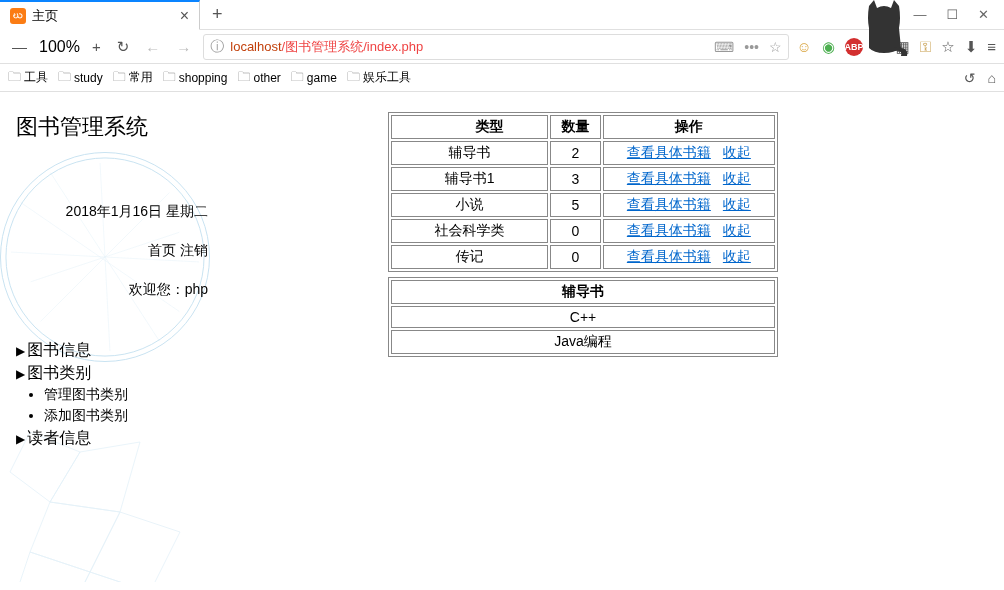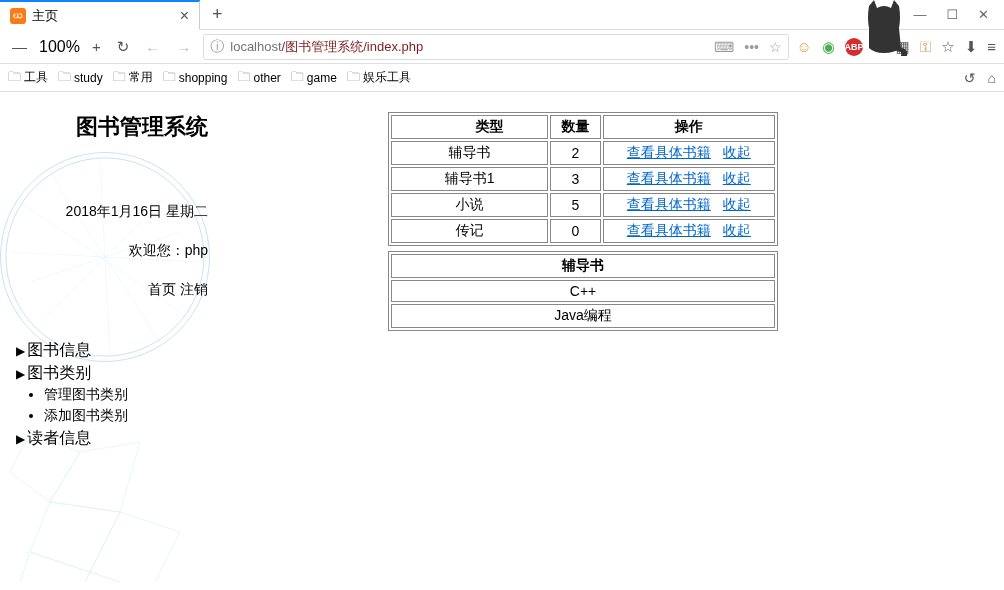--- a/index.html
+++ b/index.html
@@ -15,41 +15,41 @@
     .window-controls { margin-left: auto; display: flex; gap: 20px; padding: 0 15px; color: #666; font-size: 13px; }
     .cat-icon { position: absolute; right: 95px; top: -2px; width: 50px; height: 60px; z-index: 10; }
     
     .browser-toolbar { height: 34px; display: flex; align-items: center; padding: 0 8px; gap: 8px; border-bottom: 1px solid #e0e0e0; }
     .nav-btn { cursor: pointer; color: #555; font-size: 15px; padding: 2px 4px; }
     .nav-btn.disabled { color: #bbb; }
     .zoom { font-size: 16px; }
     .addr-container { flex: 1; display: flex; align-items: center; border: 1px solid #ddd; border-radius: 3px; height: 26px; padding: 0 6px; gap: 6px; }
     .addr-info { color: #999; font-size: 14px; }
     .addr-text { flex: 1; font-size: 13px; }
-    .addr-host { color: #737373; }
-    .addr-path { color: #7f1d1d; }
+    .addr-host { color: #c2410c; }
+    .addr-path { color: #ef4444; }
     .addr-icons { display: flex; gap: 10px; color: #999; font-size: 14px; }
     .toolbar-icons { display: flex; gap: 10px; align-items: center; font-size: 15px; color: #555; }
     .icon-face { color: #d9a540; }
     .icon-green { color: #4caf50; }
     .icon-red { background: #d32f2f; color: #fff; border-radius: 50%; width: 18px; height: 18px; display: inline-flex; align-items: center; justify-content: center; font-size: 9px; font-weight: bold; }
     .icon-key { color: #c9a050; }
     
     .bookmarks-bar { height: 28px; display: flex; align-items: center; padding: 0 8px; gap: 10px; border-bottom: 1px solid #e0e0e0; font-size: 12px; }
     .bookmark { display: flex; align-items: center; gap: 3px; cursor: pointer; }
     .folder-icon { color: #888; font-size: 13px; }
     .bm-right { margin-left: auto; display: flex; gap: 12px; color: #555; font-size: 14px; }
     
     
     .page { display: flex; padding: 10px 8px; position: relative; min-height: 490px; }
     .bg-circle { position: absolute; left: 0; top: 60px; width: 210px; height: 210px; border: 1px solid #a5d0e8; border-radius: 50%; opacity: 0.6; z-index: 0; }
     .bg-network { position: absolute; left: 0; top: 320px; width: 220px; height: 260px; opacity: 0.3; z-index: 0; }
     
     .sidebar { width: 200px; position: relative; z-index: 1; padding: 10px 0 0 8px; }
-    .site-title { font-size: 22px; font-weight: bold; margin-bottom: 50px; text-align: right; }
+    .site-title { font-size: 22px; font-weight: normal; margin-bottom: 50px; }
     .welcome-block { text-align: right; line-height: 2.8; font-size: 14px; margin-bottom: 30px; }
     .wlink { cursor: pointer; }
     .menu { list-style: none; font-size: 16px; }
     .menu > li { margin: 2px 0; }
     .menu > li::before { content: "▶"; font-size: 12px; margin-right: 2px; }
     .submenu { list-style: disc; padding-left: 28px; font-size: 14px; line-height: 1.5; }
     
     .main { flex: 1; padding: 10px 30px 0 180px; }
     table { border-collapse: separate; border-spacing: 2px; border: 1px solid #888; margin-bottom: 5px; }
     table.category-table { width: 390px; }
@@ -170,25 +170,25 @@
         <polygon points="120,100 180,120 150,180 90,160"></polygon>
       <polygon points="30,140 90,160 60,220 10,200"></polygon>
         <polygon points="90,160 150,180 120,240 60,220"></polygon>
     </g>
   </svg>
 
   <div class="sidebar">
     <div class="site-title">图书管理系统</div>
     <div class="welcome-block">
       <div>2018年1月16日 星期二</div>
-      <div>欢迎您：php</div>
       <div>
         <span class="wlink">首页</span>
         <span class="wlink">注销</span>
       </div>
+      <div>欢迎您：php</div>
     </div>
     <ul class="menu" id="menu-container">
         <li>图书信息</li>
         <li>图书类别<ul class="submenu">
             <li>管理图书类别</li>
             <li>添加图书类别</li>
           </ul></li>
         <li>读者信息</li>
       </ul>
   </div>
@@ -212,20 +212,25 @@
             <td>辅导书1</td>
             <td>3</td>
             <td><span class="action-link">查看具体书籍</span><span class="action-link">收起</span></td>
           </tr>
           <tr>
             <td>小说</td>
             <td>5</td>
             <td><span class="action-link">查看具体书籍</span><span class="action-link">收起</span></td>
           </tr>
           <tr>
+            <td>社会科学类</td>
+            <td>0</td>
+            <td><span class="action-link">查看具体书籍</span><span class="action-link">收起</span></td>
+          </tr>
+          <tr>
             <td>传记</td>
             <td>0</td>
             <td><span class="action-link">查看具体书籍</span><span class="action-link">收起</span></td>
           </tr>
         </tbody>
     </table>
     <table class="detail-table">
       <thead>
           <tr>
             <th>辅导书</th>

